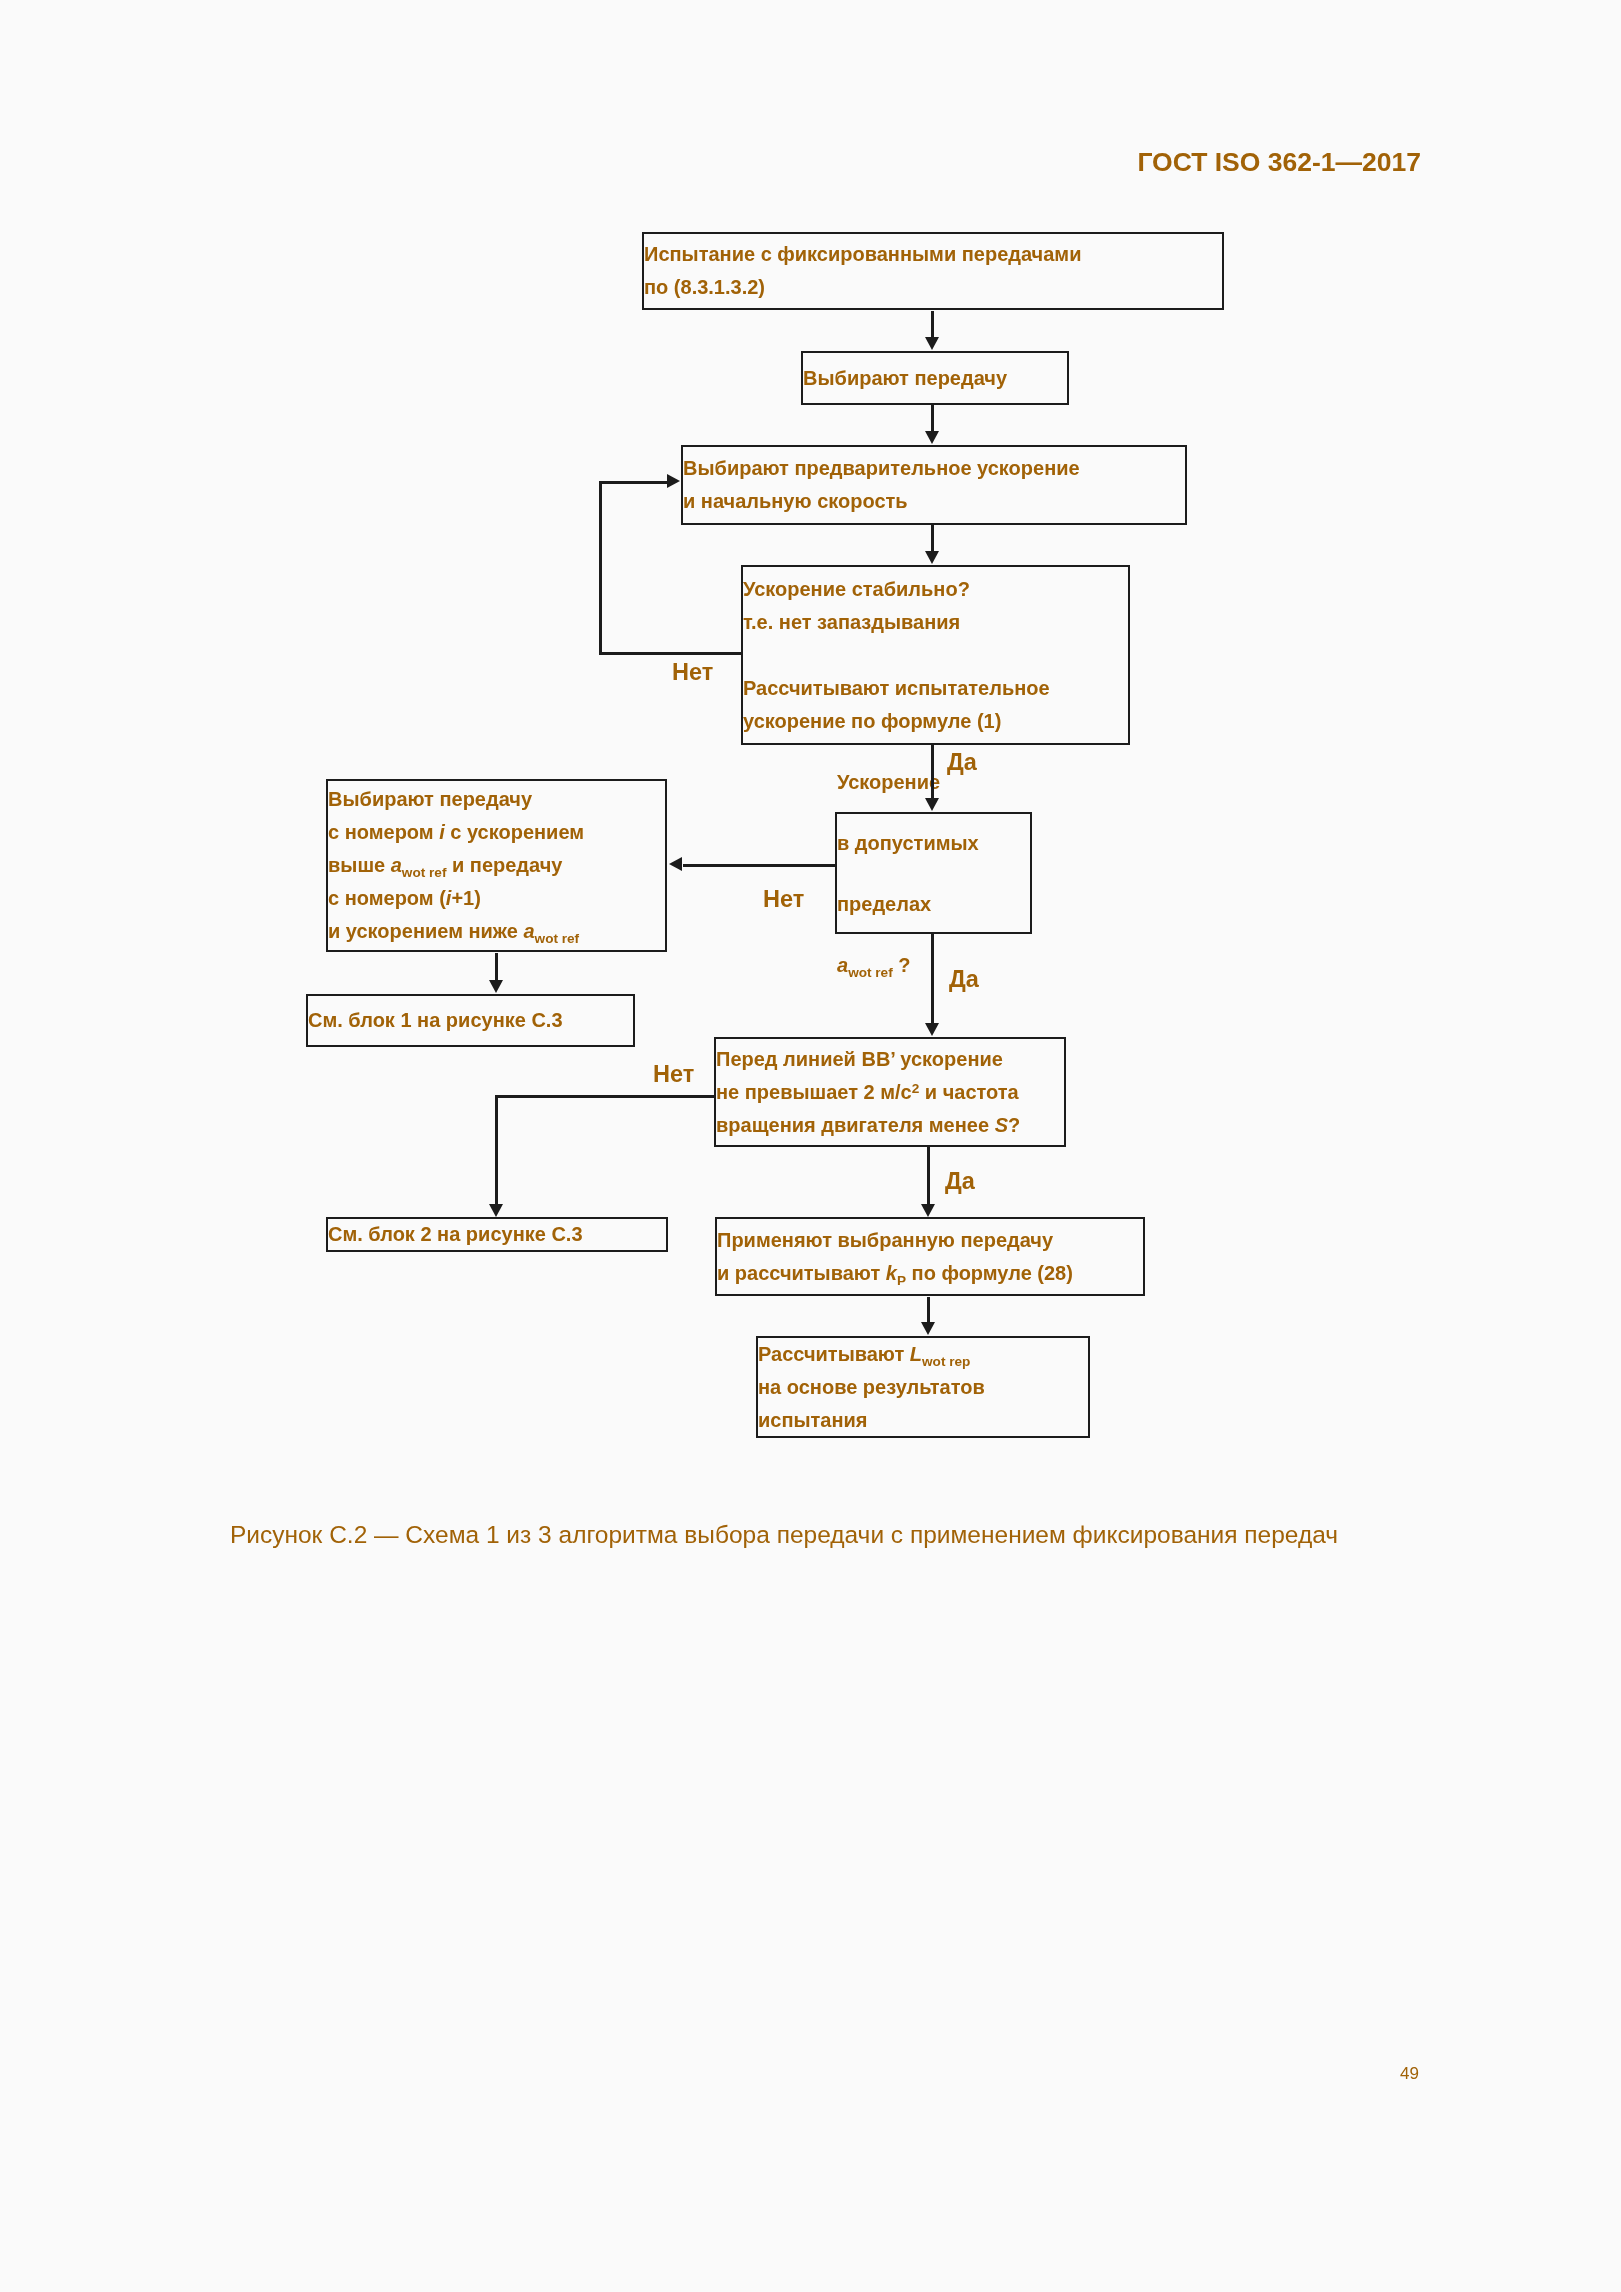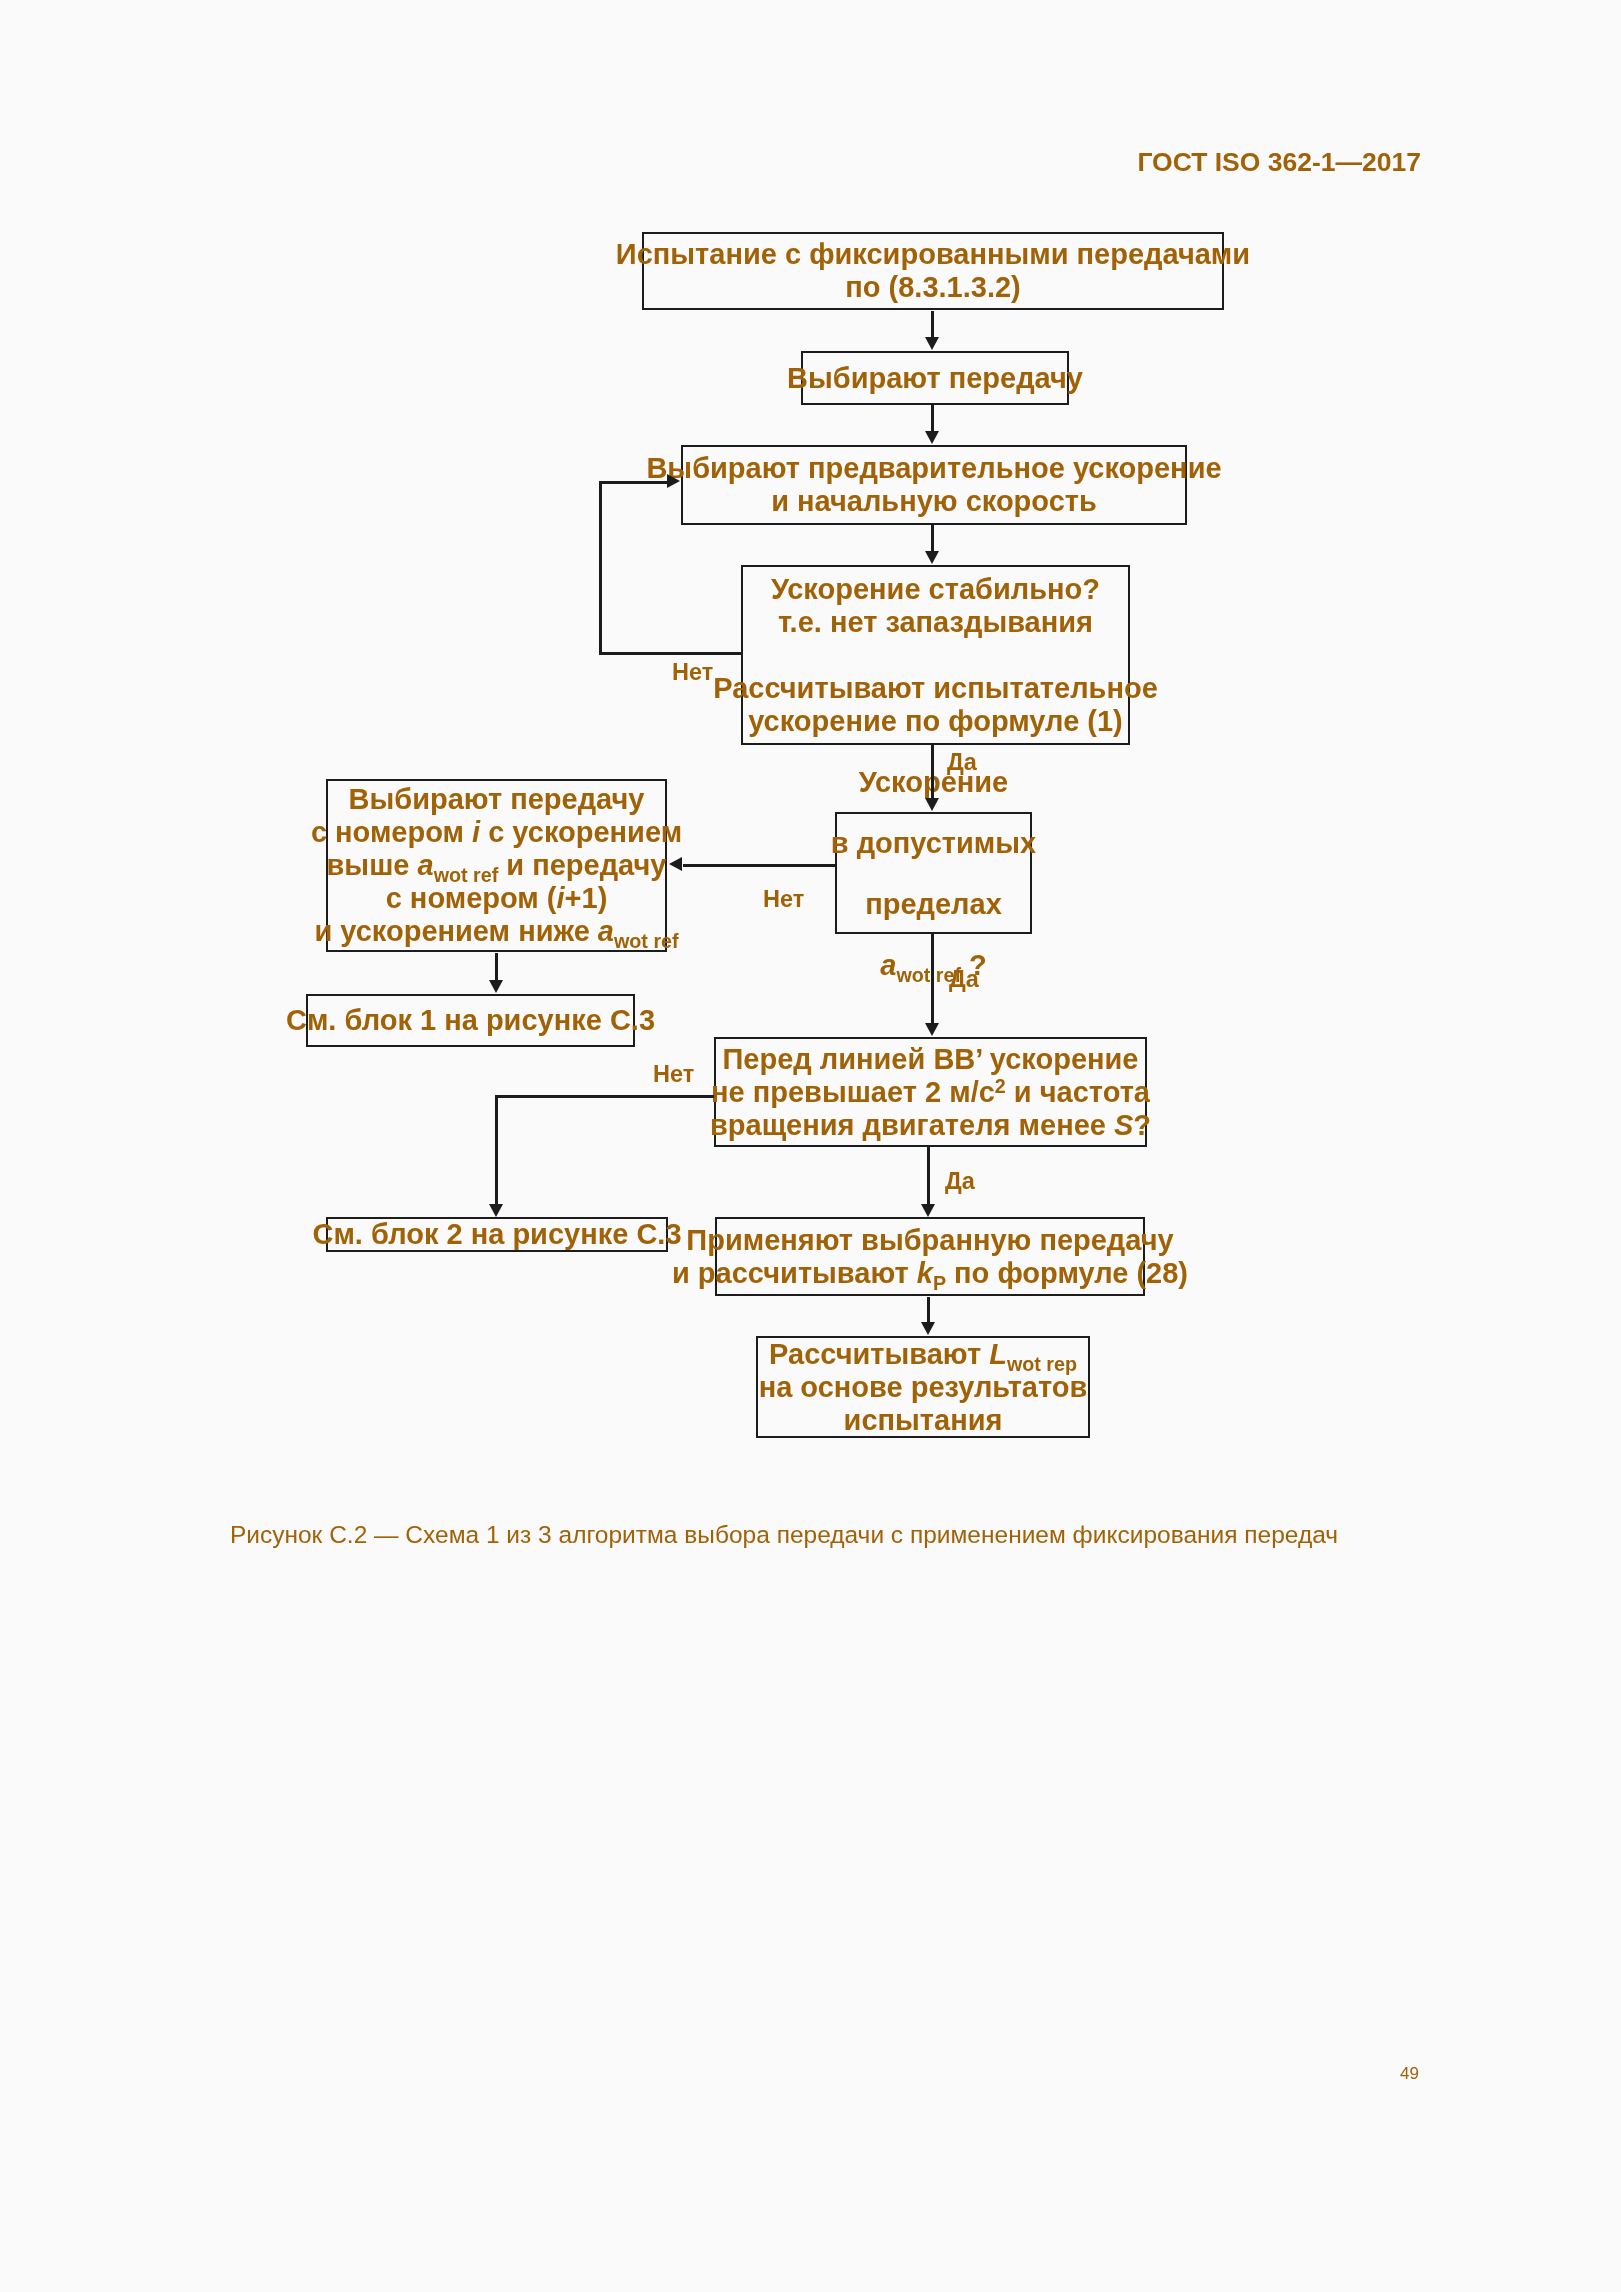--- a/index.html
+++ b/index.html
@@ -16,22 +16,22 @@
     position:absolute;
     font-size:26.5px; font-weight:bold;
     white-space:nowrap;
   }
   .box {
     position:absolute;
     box-sizing:border-box;
     border:2.9px solid #1c1c1c;
     background:#fafafa;
     display:flex; flex-direction:column;
-    justify-content:center; align-items:center;
-    font-size:29px; font-weight:bold;
+    justify-content:center; align-items:flex-start;
+    font-size:20px; font-weight:bold;
     line-height:33px;
     text-align:center;
   }
   .box.tight { line-height:28px;gap:33px; }
   .tline { white-space:nowrap; }
   sub { font-size:0.68em; line-height:0; vertical-align:-0.35em; letter-spacing:0; }
   sup { font-size:0.68em; line-height:0; vertical-align:0.45em; }
   i { font-style:italic; }
   .vline { position:absolute; width:2.9px; background:#1c1c1c; }
   .hline { position:absolute; height:2.9px; background:#1c1c1c; }
@@ -99,21 +99,21 @@
       <div class="tline"><span>с номером </span><i>i</i><span> с ускорением</span></div>
       <div class="tline"><span>выше </span><i>a</i><sub>wot ref</sub><span> и передачу</span></div>
       <div class="tline"><span>с номером (</span><i>i</i><span>+1)</span></div>
       <div class="tline"><span>и ускорением ниже </span><i>a</i><sub>wot ref</sub></div>
     </div>
 
   <div class="box" style="left:306px; top:994px; width:329px; height:53px;">
       <div class="tline">См. блок 1 на рисунке С.3</div>
     </div>
 
-  <div class="box" style="left:714px; top:1037px; width:433px; height:110px;">
+  <div class="box" style="left:714px; top:1037px; width:352px; height:110px;">
       <div class="tline">Перед линией BB’ ускорение</div>
       <div class="tline"><span>не превышает 2 м/с</span><sup>2</sup><span> и частота</span></div>
       <div class="tline"><span>вращения двигателя менее </span><i>S</i><span>?</span></div>
     </div>
 
   <div class="box" style="left:326px; top:1217px; width:342px; height:35px;">
       <div class="tline">См. блок 2 на рисунке С.3</div>
     </div>
 
   <div class="box" style="left:715px; top:1217px; width:430px; height:79px;">

